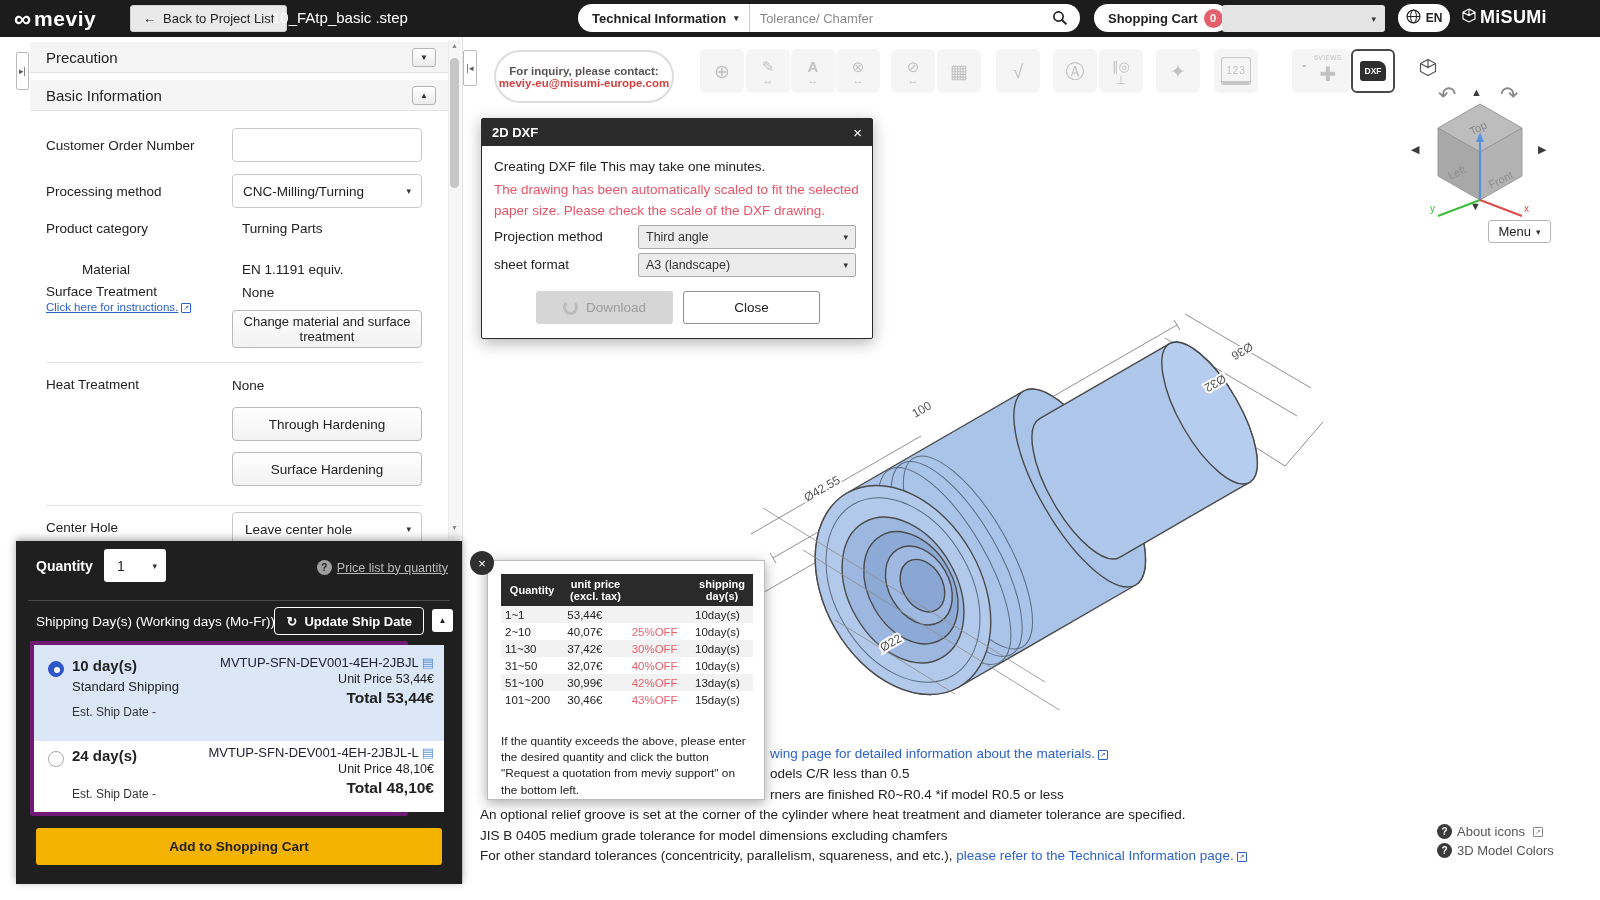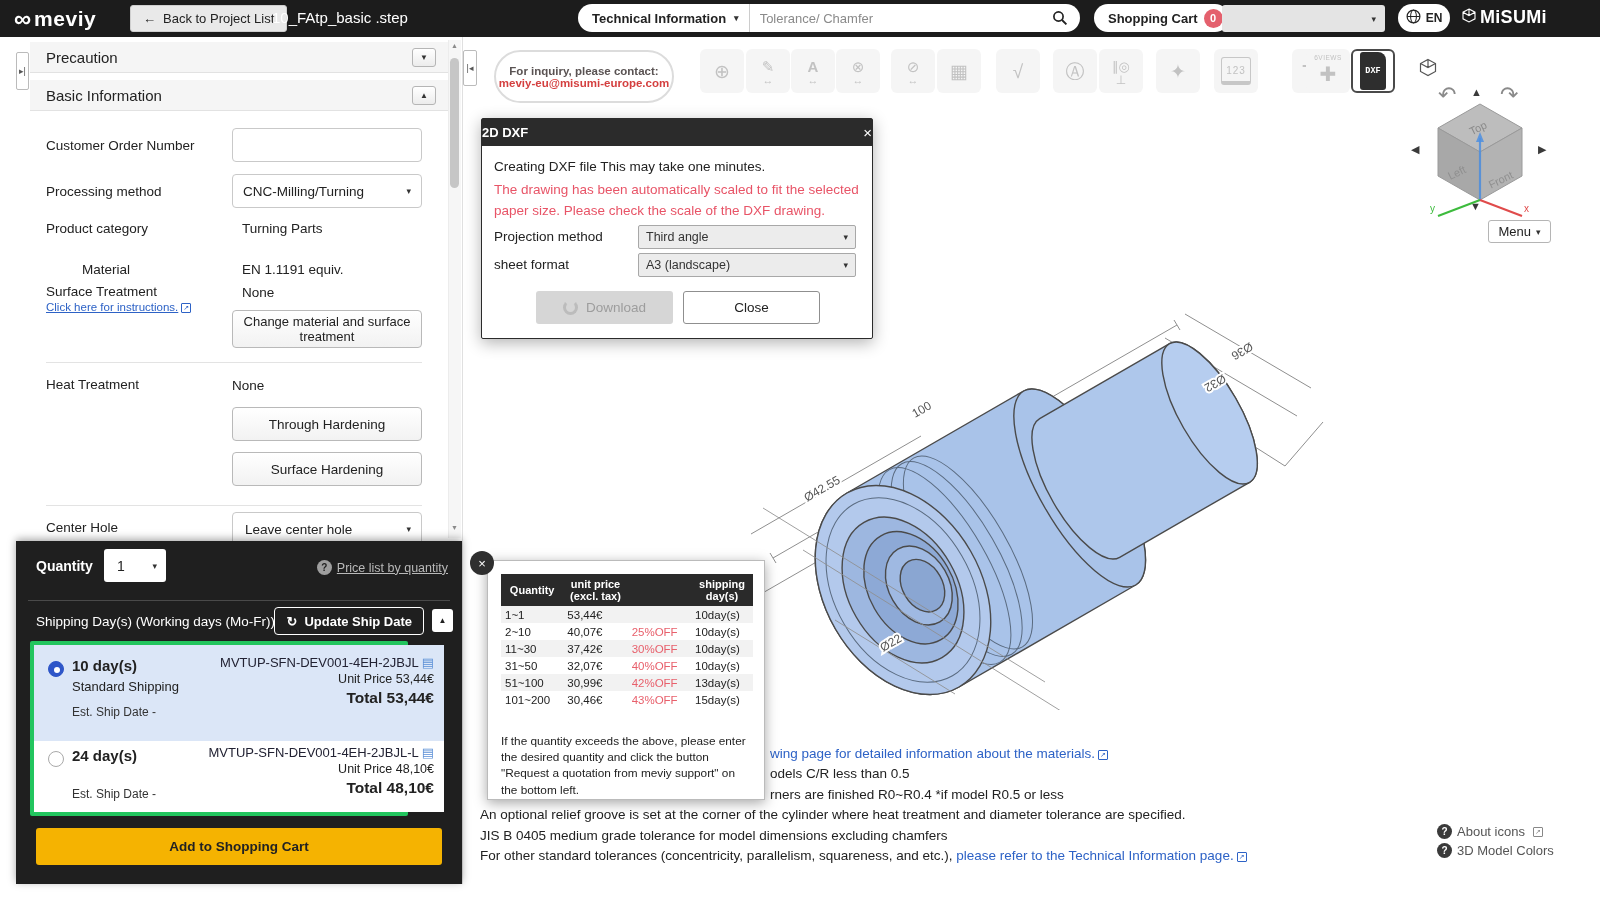--- a/index.html
+++ b/index.html
@@ -49,21 +49,21 @@
   .orderpanel { position:absolute; left:16px; top:541px; width:446px; height:343px; background:#1f1f1f; z-index:10; box-shadow:0 -2px 8px rgba(0,0,0,.35); color:#fff; }
   .qtylabel { position:absolute; left:20px; top:17px; font-size:14px; font-weight:bold; }
   .qtyselect { position:absolute; left:88px; top:8px; width:62px; height:33px; background:#fff; border-radius:3px; color:#222; font-size:14px; display:flex; align-items:center; justify-content:space-between; padding:0 9px 0 13px; cursor:pointer; }
   .pricelist { position:absolute; right:14px; top:19px; display:flex; align-items:center; gap:5px; }
   .qmark { width:15px; height:15px; border-radius:50%; background:#9e9e9e; color:#1f1f1f; font-size:10px; font-weight:bold; display:flex; align-items:center; justify-content:center; }
   .pricelist a { color:#b9b9b9; font-size:12.5px; text-decoration:underline; cursor:pointer; }
   .pdiv { position:absolute; left:12px; right:12px; top:59px; height:1px; background:#4a4a4a; }
   .shiplabel { position:absolute; left:20px; top:73px; font-size:13.5px; }
   .updbtn { position:absolute; right:38px; top:66px; height:28px; padding:0 11px; background:transparent; border:1px solid #fff; border-radius:4px; color:#fff; font-size:13px; font-weight:bold; display:flex; align-items:center; gap:7px; cursor:pointer; }
   .collapsebtn { position:absolute; right:9px; top:68px; width:21px; height:23px; background:#fff; border-radius:3px; color:#222; font-size:8px; display:flex; align-items:center; justify-content:center; cursor:pointer; }
-  .shipcard { position:absolute; left:14px; top:100px; width:378px; height:175px; background:#22c55e; border-radius:2px; color:#222; }
+  .shipcard { position:absolute; left:14px; top:100px; width:378px; height:175px; background:#701a75; border-radius:2px; color:#222; }
   .shipopt { position:absolute; left:4px; width:410px; cursor:pointer; }
   .opt1 { top:4px; height:96px; background:#dbe6f7; }
   .opt2 { top:100px; height:71px; background:#fff; }
   .radio { position:absolute; width:16px; height:16px; border-radius:50%; border:1px solid #a9a9a9; background:#fff; }
   .radio.sel { background:#2e56c8; border-color:#2e56c8; }
   .radio.sel::after { content:""; position:absolute; left:5px; top:5px; width:6px; height:6px; border-radius:50%; background:#fff; }
   .optdays { position:absolute; left:38px; font-size:15px; font-weight:bold; }
   .optsub { position:absolute; left:38px; font-size:13px; }
   .optest { position:absolute; left:38px; font-size:12px; color:#333; }
   .optright { position:absolute; right:10px; text-align:right; }
@@ -79,28 +79,28 @@
   .oval .l2 { font-size:11.5px; font-weight:bold; color:#d43f3f; }
   .tbtn { position:absolute; top:49px; width:44px; height:44px; background:#f5f5f5; border-radius:6px; display:flex; flex-direction:column; align-items:center; justify-content:center; color:#c2c2c2; cursor:pointer; z-index:1; }
   .tbtn .g { font-size:19px; line-height:19px; }
   .tbtn .s { font-size:11px; line-height:10px; margin-top:-1px; }
   .tb-123 .g { font-size:10px; border:1.5px solid #c7c7c7; border-radius:3px; padding:3px 4px 1px; letter-spacing:1px; border-bottom-width:4px; }
   .tb-tt .g { font-size:19px; font-weight:bold; }
   .tb-6v { justify-content:flex-start; padding-top:4px; }
   .tb-6v .s { font-size:6.5px; letter-spacing:.5px; margin:0 0 1px; }
   .tb-6v .g { font-size:20px; line-height:20px; }
   .tb-dxf { background:#fff; border:2px solid #4a4a4a; }
-  .dxfchip { width:26px; height:38px; background:#2e2e2e; border-radius:3px 8px 3px 3px; color:#fff; font-size:8.5px; font-weight:bold; display:flex; align-items:center; justify-content:center;font-family:Liberation Mono, monospace; }
+  .dxfchip { width:26px; height:20px; background:#2e2e2e; border-radius:3px 8px 3px 3px; color:#fff; font-size:8.5px; font-weight:bold; display:flex; align-items:center; justify-content:center; }
   .cubearrow { position:absolute; color:#3a3a3a; font-size:11px; z-index:1; cursor:pointer; }
   .curvarrow { position:absolute; color:#8a8a8a; font-size:22px; z-index:1; cursor:pointer; line-height:1; }
   .menubtn { position:absolute; left:1488px; top:220px; width:63px; height:23px; background:#fff; border:1px solid #b5b5b5; border-radius:3px; font-size:13px; color:#222; display:flex; align-items:center; justify-content:center; gap:5px; cursor:pointer; z-index:1; }
 
   
   .dxfmodal { position:absolute; left:481px; top:118px; width:392px; height:221px; background:#fff; border:1px solid #2b2b2b; border-radius:2px; box-shadow:0 4px 16px rgba(0,0,0,.3); z-index:40; }
-  .dxftitle { position:absolute; left:0; top:0; right:0; height:27px; background:#2b2b2b; color:#fff; display:flex; align-items:center; justify-content:space-between; padding:0 0; font-size:13px; font-weight:bold; }
+  .dxftitle { position:absolute; left:0; top:0; right:0; height:27px; background:#2b2b2b; color:#fff; display:flex; align-items:center; justify-content:space-between; padding:0 10px; font-size:13px; font-weight:bold; }
   .dxfx { font-size:15px; font-weight:normal; cursor:pointer; }
   .dxfline1 { position:absolute; left:12px; top:40px; font-size:13.5px; color:#222; }
   .dxfwarn { position:absolute; left:12px; top:60px; width:368px; font-size:13.5px; color:#e85467; line-height:21px; }
   .dxfrow-label { position:absolute; left:12px; font-size:13.5px; color:#222; }
   .dxfsel { position:absolute; left:156px; width:218px; height:24px; background:#ececec; border:1px solid #a8a8a8; border-radius:2px; font-size:12.5px; color:#333; display:flex; align-items:center; justify-content:space-between; padding:0 7px; cursor:pointer; }
   .dxfdl { position:absolute; left:54px; top:172px; width:137px; height:33px; background:#d6d6d6; border:none; border-radius:3px; color:#9d9d9d; font-size:13.5px; display:flex; align-items:center; justify-content:center; gap:8px; font-family:"Liberation Sans",sans-serif; }
   .spinner { width:15px; height:15px; border-radius:50%; border:3px solid #bcbcbc; border-top-color:transparent; }
   .dxfclose { position:absolute; left:201px; top:172px; width:137px; height:33px; background:#fff; border:1px solid #8f8f8f; border-radius:3px; color:#222; font-size:13.5px; cursor:pointer; font-family:"Liberation Sans",sans-serif; }
 
   

